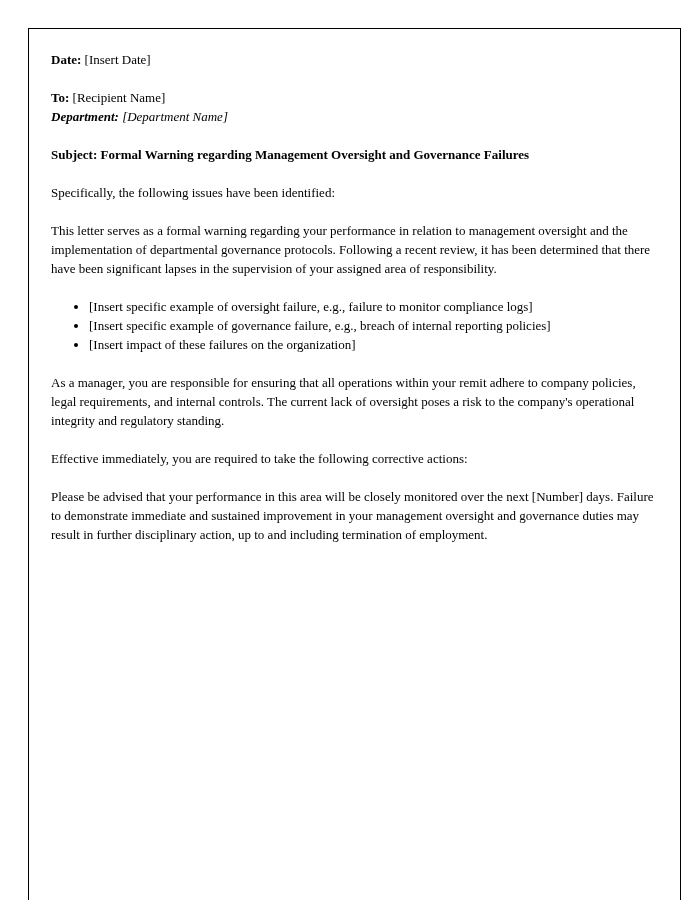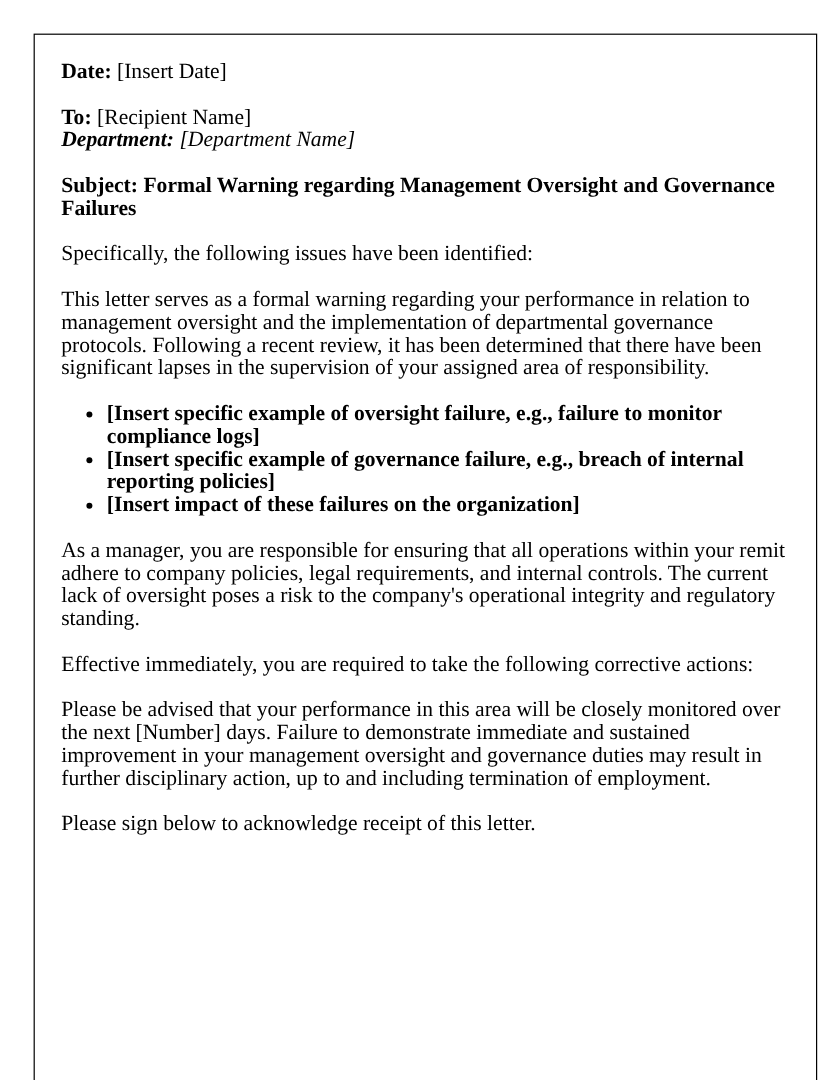--- a/index.html
+++ b/index.html
@@ -18,41 +18,40 @@
     box-sizing: border-box;
     width: 653px;
     min-height: 920px; 
     margin: 28px 0 0 28px;
     border: 1px solid #000000;
     padding: 21px 24px 30px 22px;
     background: #ffffff;
   }
   .page p, .page ul {
     margin: 0 0 19px 0;
-    font-size: 18px;
+    font-size: 13px;
     line-height: 19px;
   }
   .tight {
     margin-bottom: 0 !important;
   }
   .group-end {
     margin-bottom: 19px !important;
     font-style: italic;
   }
   .b {
     font-weight: bold;
   }
   ul.bullets {
     padding-left: 38px;
     list-style-type: disc;
   }
   ul.bullets li {
     margin: 0;
     padding-left: 0;
-    font-weight: bold;
   }
 </style>
 </head>
 <body>
 
 <div class="page">
 
   <p><span class="b">Date:</span><span> [Insert Date]</span></p>
 
   <p class="tight"><span class="b">To:</span><span> [Recipient Name]</span></p>
@@ -71,16 +70,15 @@
     <li>[Insert impact of these failures on the organization]</li>
   </ul>
 
   <p>As a manager, you are responsible for ensuring that all operations within your remit adhere to company policies, legal requirements, and internal controls. The current lack of oversight poses a risk to the company's operational integrity and regulatory standing.</p>
 
   <p>Effective immediately, you are required to take the following corrective actions:</p>
 
 
   <p>Please be advised that your performance in this area will be closely monitored over the next [Number] days. Failure to demonstrate immediate and sustained improvement in your management oversight and governance duties may result in further disciplinary action, up to and including termination of employment.</p>
 
-  <p>Please sign below to acknowledge receipt of this letter.</p>
 
 
 </div>
 
 </body></html>

